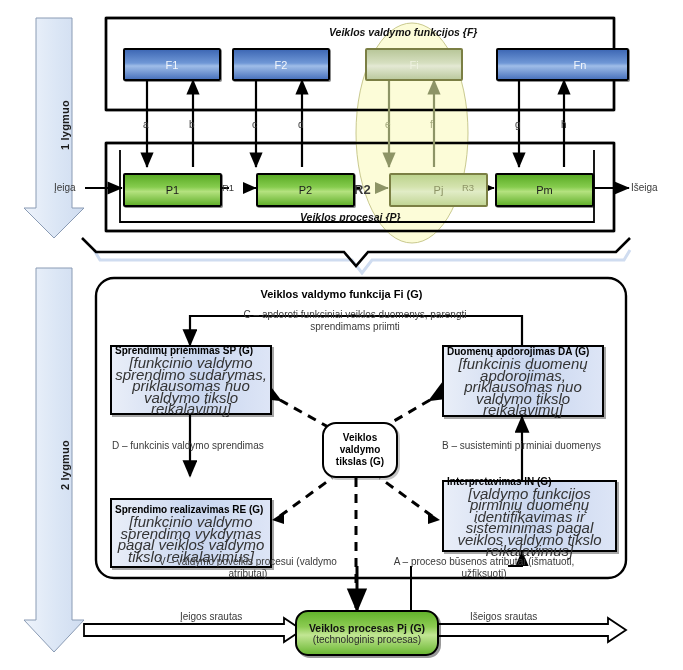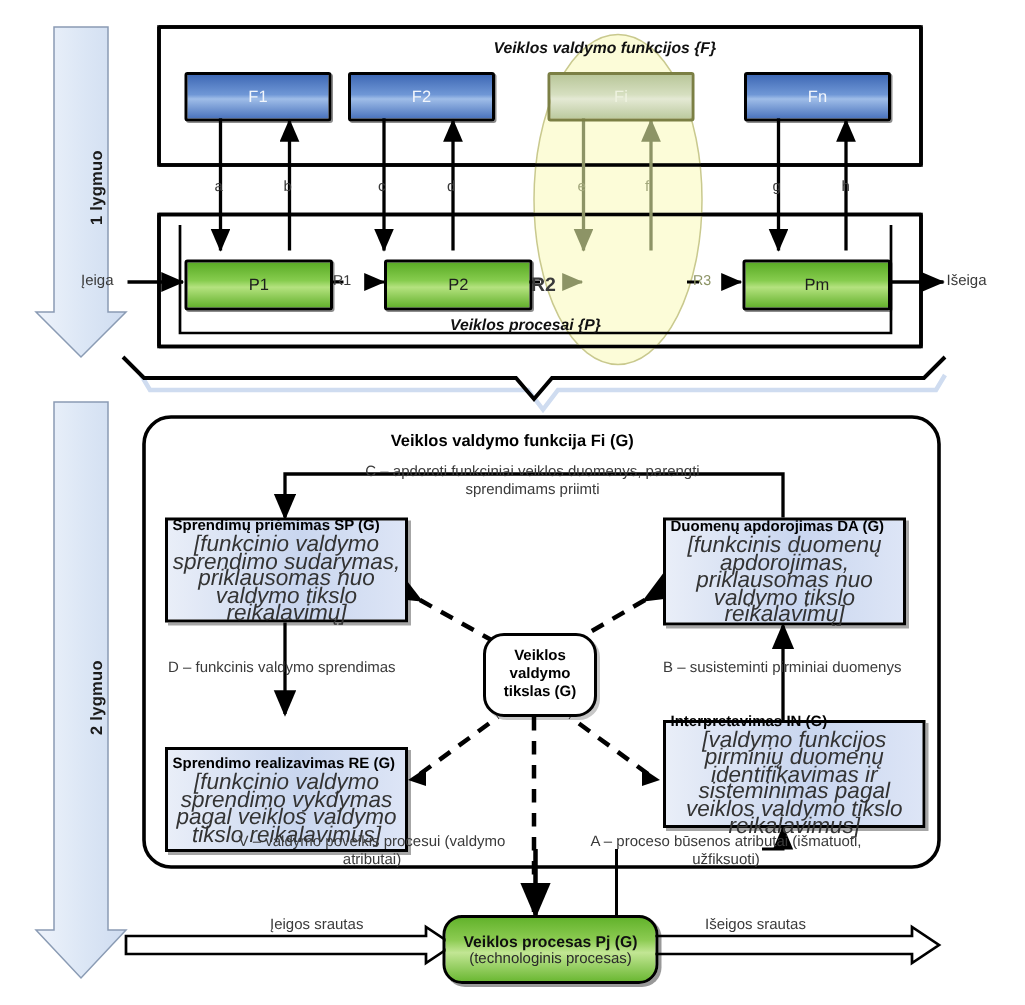--- a/index.html
+++ b/index.html
@@ -199,24 +199,25 @@
 
   <div class="lvl-txt" style="left:59px;top:150px;">1 lygmuo</div>
   <div class="lvl-txt" style="left:59px;top:490px;">2 lygmuo</div>
 
   <div class="cap" style="left:281px;top:26px;margin-left:48px;">Veiklos valdymo funkcijos {F}</div>
   <div class="cap" style="left:300px;top:211px;">Veiklos procesai {P}</div>
 
   <div class="fbox" style="left:123px;top:48px;width:94px;height:29px;">F1</div>
   <div class="fbox" style="left:232px;top:48px;width:94px;height:29px;">F2</div>
   <div class="fbox dim" style="left:365px;top:48px;width:94px;height:29px;">Fi</div>
-  <div class="fbox" style="left:496px;top:48px;width:94px;height:29px;">Fn</div>
+  <div class="fbox" style="left:496px;top:48px;width:94px;height:29px;padding-left:35px;">Fn</div>
 
   <div class="pbox" style="left:123px;top:173px;width:95px;height:30px;">P1</div>
   <div class="pbox" style="left:256px;top:173px;width:95px;height:30px;">P2</div>
+  <div class="pbox dim" style="left:389px;top:173px;width:95px;height:30px;">Pj</div>
   <div class="pbox" style="left:495px;top:173px;width:95px;height:30px;">Pm</div>
 
   <div class="lbl" style="left:143px;top:119px;">a</div>
   <div class="lbl" style="left:189px;top:119px;">b</div>
   <div class="lbl" style="left:252px;top:119px;">c</div>
   <div class="lbl" style="left:298px;top:119px;">d</div>
   <div class="lbl" style="left:385px;top:119px;color:#a3a87c;">e</div>
   <div class="lbl" style="left:430px;top:119px;color:#a3a87c;">f</div>
   <div class="lbl" style="left:515px;top:119px;">g</div>
   <div class="lbl" style="left:561px;top:119px;">h</div>

